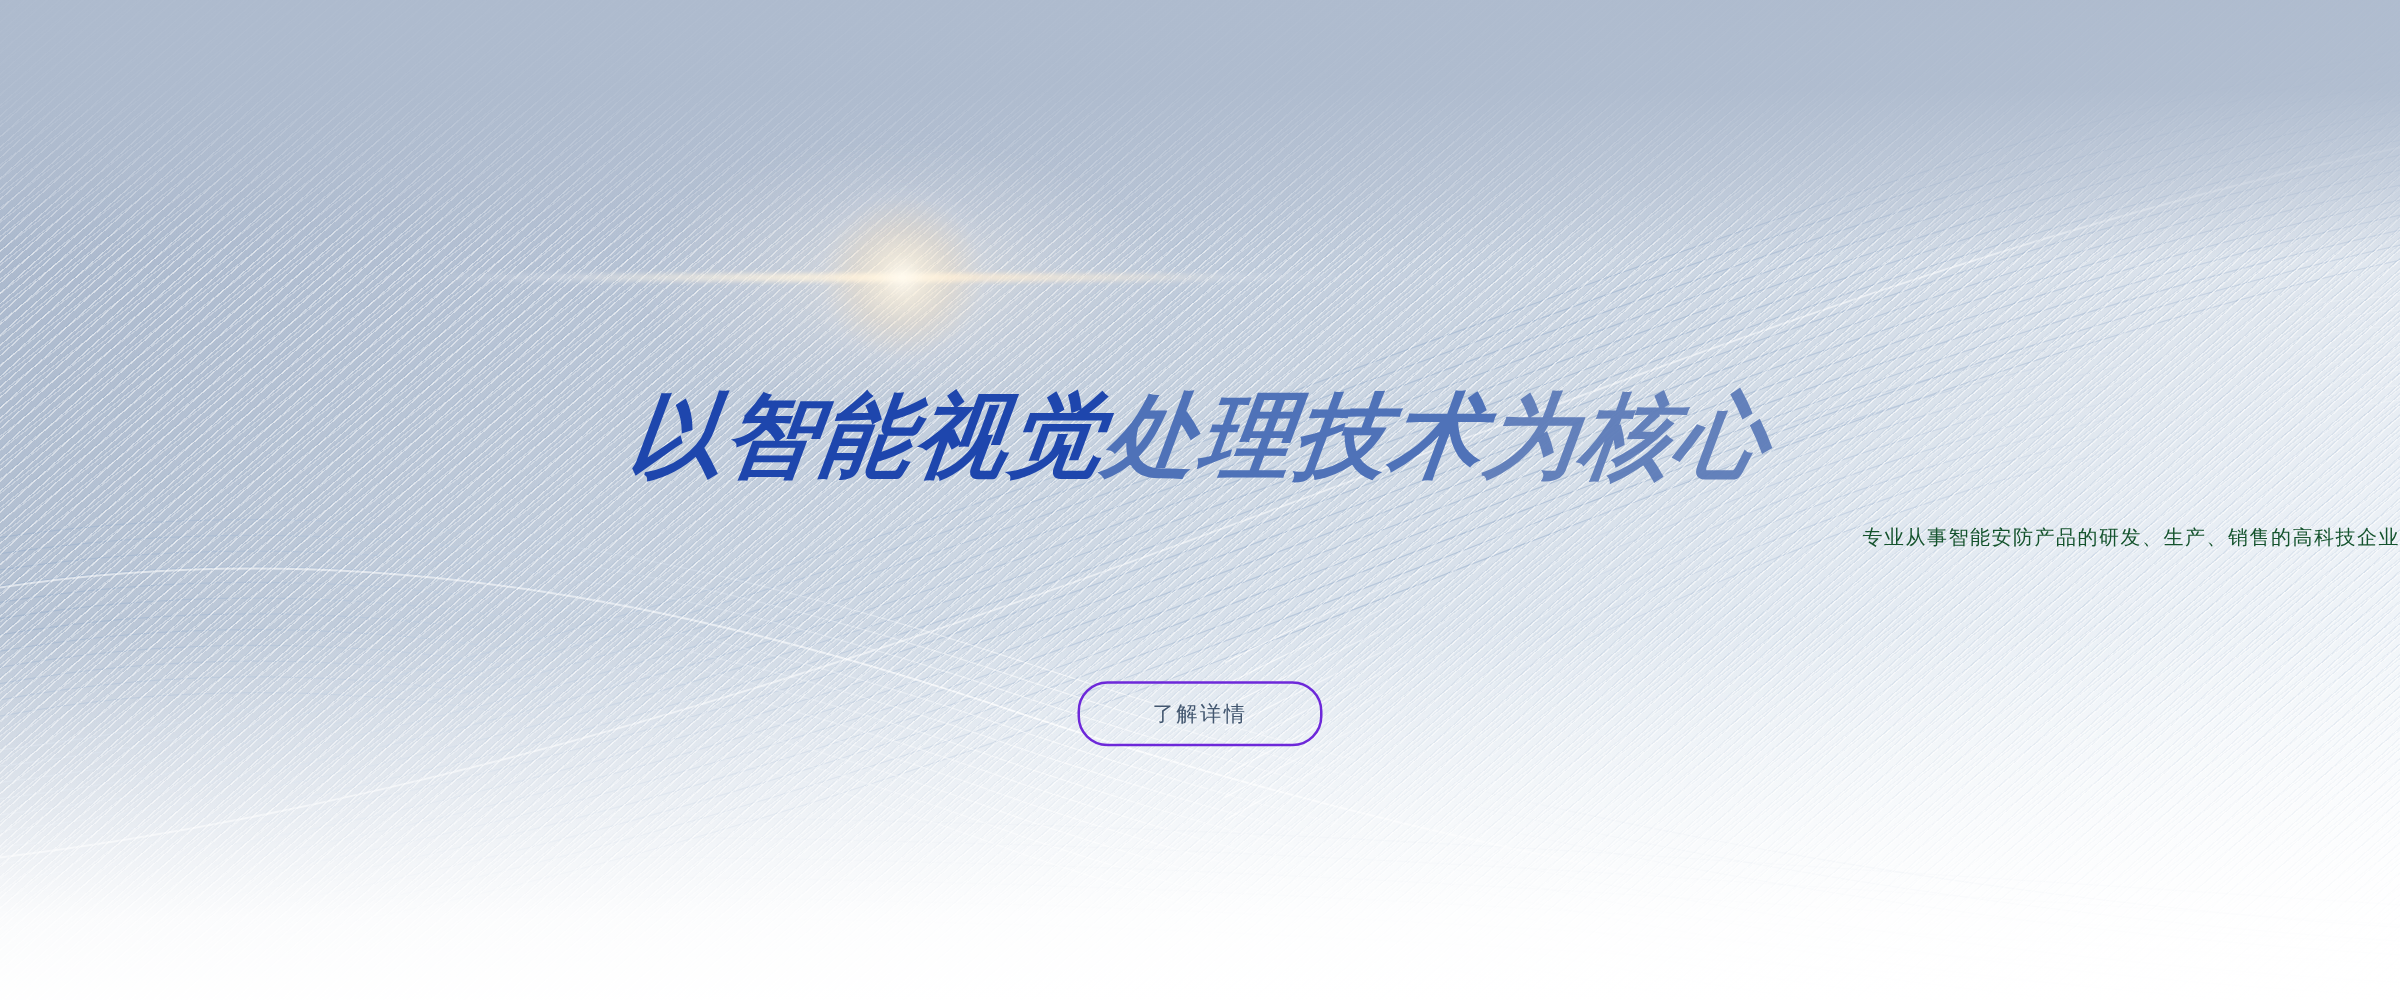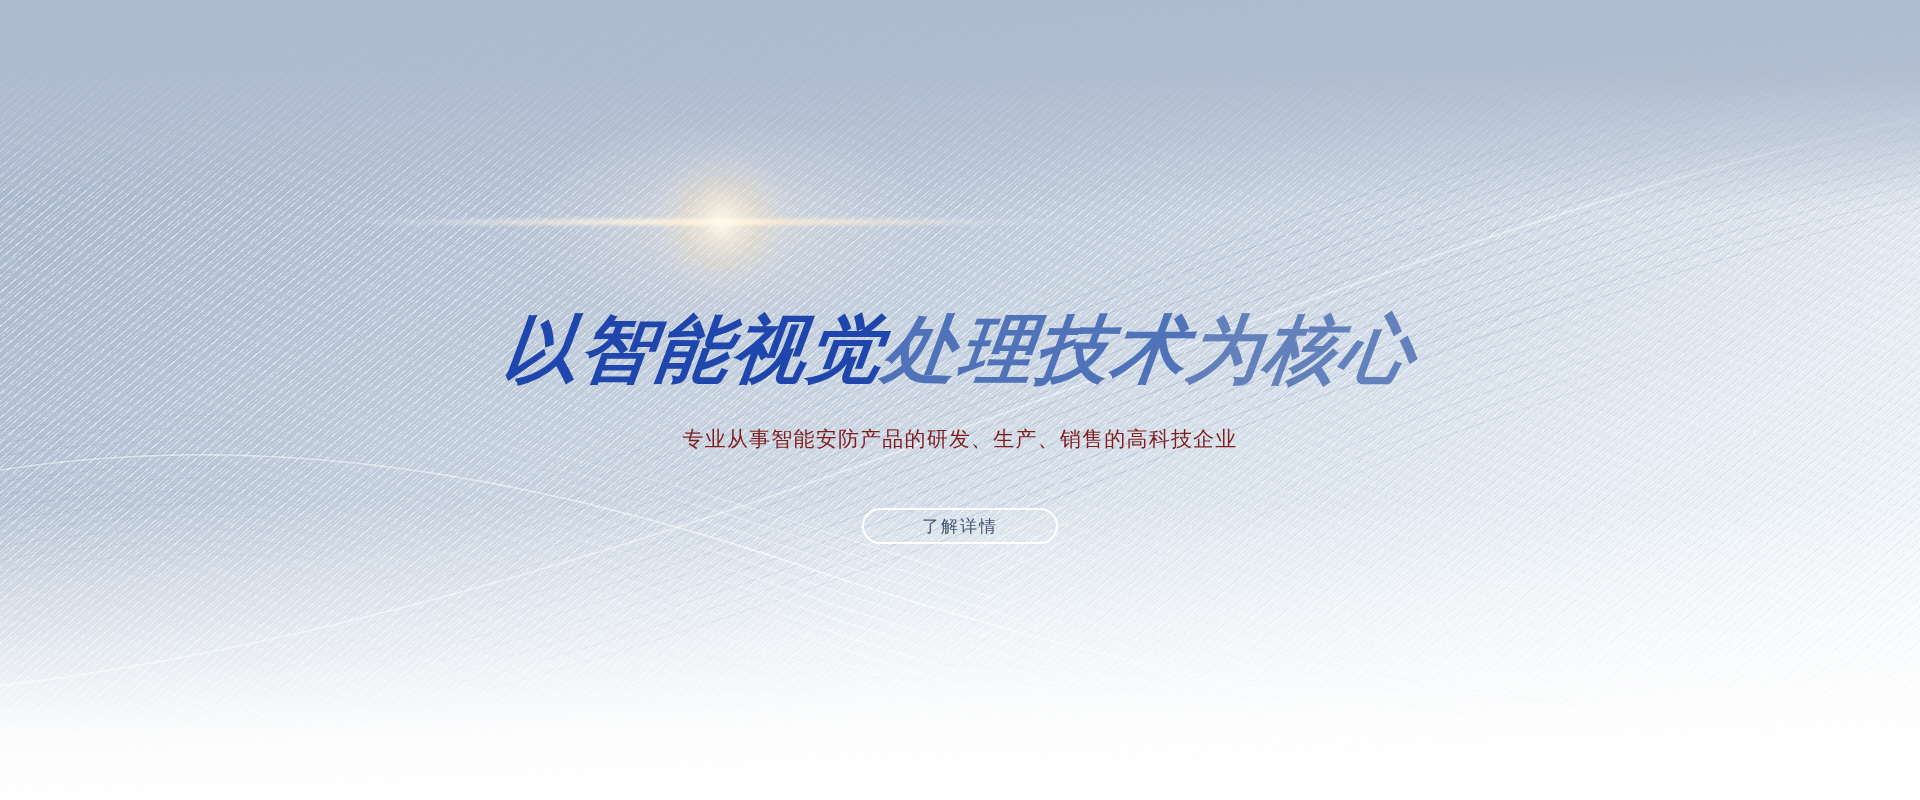--- a/index.html
+++ b/index.html
@@ -175,50 +175,51 @@
     transform: skewX(-7deg);
   }
   #headline .seg-a { color: #1e46ad; }
   #headline .seg-b { color: #4f72b8; }
   #headline .seg-c { color: #5b7ab8; opacity: 0.93; }
 
   #subtitle {
     position: absolute;
     left: 0; right: 0;
     top: 404px;
-    text-align: center;
-    font-size: 21px;
+    text-align: right;
+    font-size: 16px;
     letter-spacing: 1.2px;
-    color: #7f1d1d;
+    color: #14532d;
     font-family: "DejaVu Sans", "Liberation Sans", sans-serif;
     user-select: none;
   }
 
   #cta-wrap {
     position: absolute;
     left: 0; right: 0;
     top: 508px;
     display: flex;
     justify-content: center;
   }
   #cta-button {
     display: inline-flex;
     align-items: center;
     justify-content: center;
     width: 196px;
-    height: 36px;
-    border: 2px solid #ffffff;
+    height: 52px;
+    border: 2px solid #6d28d9;
     border-radius: 24px;
     background: transparent;
     color: #42566f;
     font-size: 17px;
     letter-spacing: 2px;
     font-family: "DejaVu Sans", "Liberation Sans", sans-serif;
     cursor: pointer;
     box-sizing: border-box;
+    margin-top: 37px;
   }
 </style>
 </head>
 <body>
 
 <div id="hero-banner">
 
   <div class="bg-base"></div>
   <div class="bg-horiz"></div>
 

